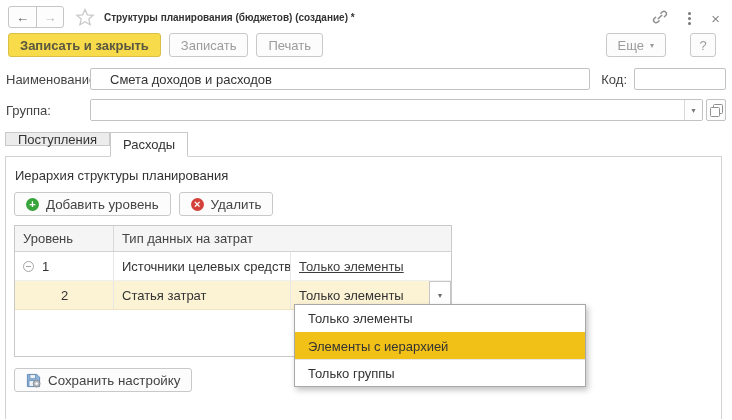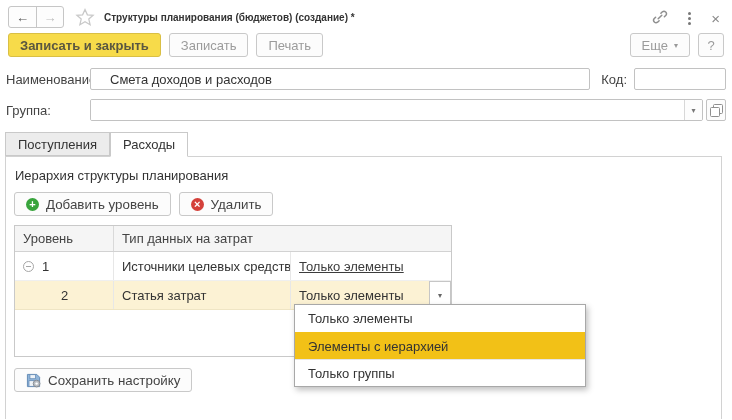--- a/index.html
+++ b/index.html
@@ -13,44 +13,44 @@
   .navbtn { width:27px; height:20px; display:flex; align-items:center; justify-content:center; font-size:13px; color:#555; cursor:default; }
   .navbtn.fwd { border-left:1px solid #c6c6c6; color:#bdbdbd; }
   .star { margin-left:11px; display:flex; align-items:center; }
   .wtitle { margin-left:9px; font-size:10px; font-weight:bold; color:#333; white-space:nowrap; }
   .titlebar-right { position:absolute; right:12px; top:9px; display:flex; align-items:center; gap:17px; }
   .dots { display:flex; flex-direction:column; gap:2px; padding:1px 3px; }
   .dots i { width:3px; height:3px; background:#777; border-radius:50%; }
   .closex { color:#8a8a8a; font-size:15px; line-height:1; }
 
   
-  .cmdbar { display:flex; align-items:center; gap:8px; padding:3px 8px 4px 8px; }
+  .cmdbar { display:flex; align-items:center; gap:8px; padding:3px 16px 4px 8px; }
   .btn { height:24px; display:inline-flex; align-items:center; gap:6px; padding:0 11px; border:1px solid #c9c9c9; border-radius:3px; background:#fcfcfc; font-size:13px; color:#9b9b9b; white-space:nowrap; }
   .btn.primary { background:#f7db4a; border-color:#d9bf45; color:#5a5740; font-weight:bold; }
-  .cmd-right { margin-left:auto; display:flex; gap:8px; }
+  .cmd-right { margin-left:auto; display:flex; gap:24px; }
   .btn.help { width:26px; justify-content:center; padding:0; }
   .caret { font-size:8px; color:#999; }
 
   
   .formarea { padding:7px 6px 0 6px; }
   .frow { display:flex; align-items:center; margin-bottom:9px; }
   .flabel { color:#444; }
   .lab-main { width:84px; flex:0 0 84px; }
   .txt { height:22px; border:1px solid #c2c2c2; border-radius:2px; font:13px "Liberation Sans",sans-serif; padding:0 19px; color:#333; outline:none; background:#fff; }
   .name-input { width:506px; }
   .code-label { margin-left:11px; margin-right:7px; }
   .code-input { width:92px; }
   .group-wrap { display:flex; width:616px; height:22px; border:1px solid #c2c2c2; border-radius:2px; background:#fff; overflow:hidden; }
   .group-wrap input { flex:1; border:none; outline:none; height:20px; padding:0 6px; font:13px "Liberation Sans",sans-serif; }
   .gw-arrow { width:18px; border-left:1px solid #d8d8d8; display:flex; align-items:center; justify-content:center; color:#777; font-size:8px; background:#fdfdfd; }
   .open-btn { width:20px; height:22px; margin-left:3px; border:1px solid #c2c2c2; border-radius:2px; background:#fcfcfc; display:flex; align-items:center; justify-content:center; }
 
   
   .tabs { display:flex; margin:11px 0 0 5px; position:relative; z-index:2; }
-  .tab { height:24px; padding:0 12px; display:flex; align-items:center; color:#333; border:1px solid #c9c9c9; background:#ececec; }
+  .tab { height:14px; padding:0 12px; display:flex; align-items:center; color:#333; border:1px solid #c9c9c9; background:#ececec; }
   .tab.t2 { border-left:none; }
   .tab.active { background:#fff; border-left:1px solid #c9c9c9; border-bottom:1px solid #fff; height:25px; margin-bottom:-1px; }
   .panel { position:relative; z-index:1; margin-left:5px; width:717px; height:263px; border:1px solid #d2d2d2; border-bottom:none; padding:8px 20px 0 8px; background:#fff; }
   .sec-head { color:#333; margin:3px 0 9px 1px; }
   .toolbar { display:flex; gap:8px; }
   .tbtn { height:24px; display:inline-flex; align-items:center; gap:7px; padding:0 11px; border:1px solid #c9c9c9; border-radius:3px; background:#fcfcfc; color:#444; }
   .ico-circle { width:13px; height:13px; border-radius:50%; display:flex; align-items:center; justify-content:center; color:#fff; font-size:11px; font-weight:bold; line-height:11px; }
   .ico-green { background:#38a43c; }
   .ico-red { background:#d4403a; }
 

